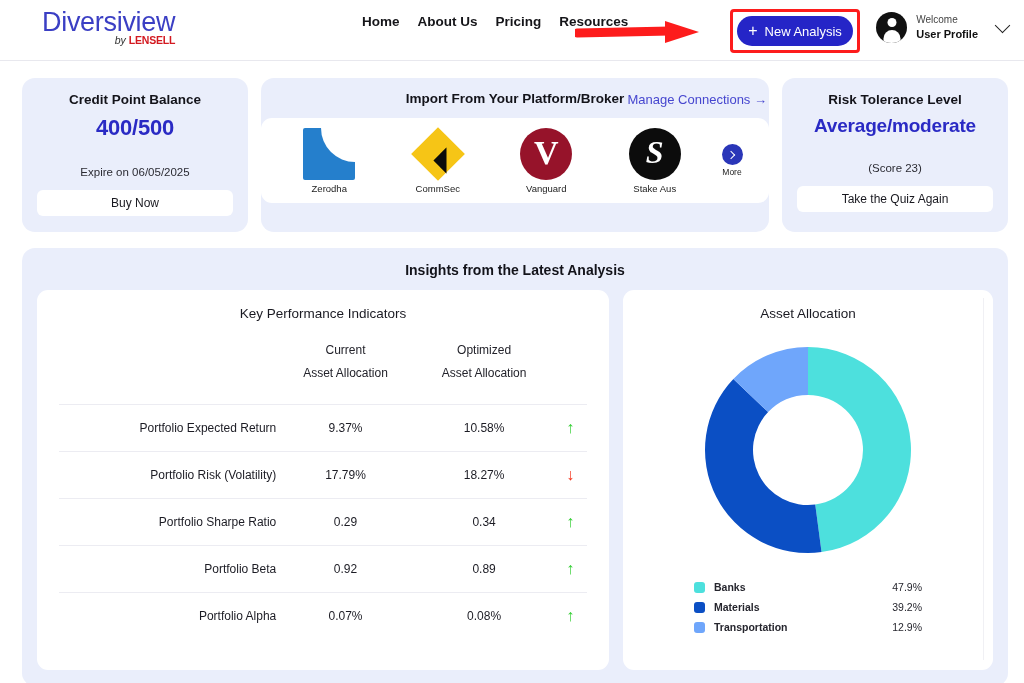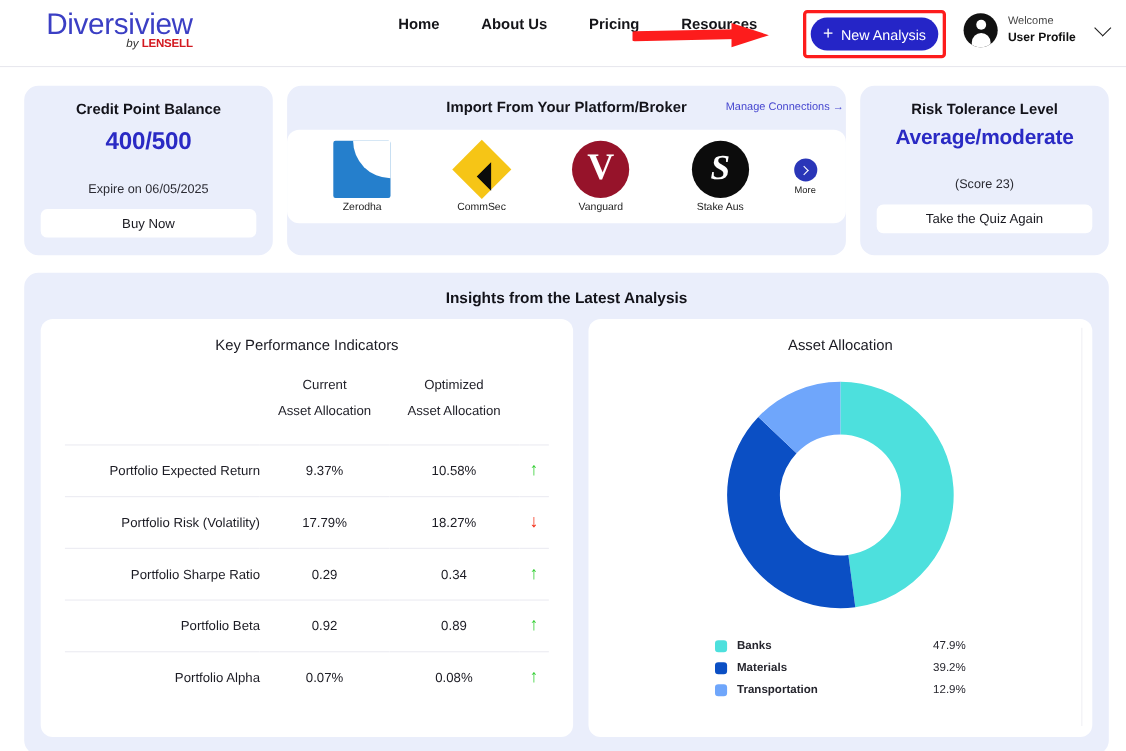--- a/index.html
+++ b/index.html
@@ -33,21 +33,21 @@
     text-align: right;
     margin-top: -2px;
     color: #222;
   }
   .brand-sub i { font-style: italic; font-weight: normal; color:#333; }
   .brand-sub b { font-weight: bold; color: #d31920; letter-spacing: -0.2px; }
 
   .nav {
     position: absolute;
     left: 362px; top: 0; height: 43px;
-    display: flex; align-items: center; gap: 38px;
+    display: flex; align-items: center; gap: 18px;
   }
   .nav a {
     font-size: 13.5px;
     font-weight: bold;
     color: #151519;
     text-decoration: none;
     white-space: nowrap;
   }
 
   
@@ -154,21 +154,21 @@
   .import-head {
     position: relative;
     text-align: center;
     height: 20px;
   }
   .import-title {
     font-size: 13.5px; font-weight: bold; color:#13131a;
   }
   .manage-link {
     position: absolute; right: 2px; top: 3px;
-    font-size: 10px; color:#4646cf; text-decoration:none;
+    font-size: 13px; color:#4646cf; text-decoration:none;
     white-space: nowrap;
     text-align: center;
   }
   .broker-strip {
     margin-top: 9px;
     background: #fff;
     border-radius: 11px;
     height: 85px;
     display: flex;
     align-items: center;
@@ -263,21 +263,21 @@
   }
   .insights-title {
     text-align:center; font-size:14px; font-weight:bold;
     color:#13131a; margin-bottom: 12px;
   }
   .panels { display: flex; gap: 14px; height: 380px; }
   .panel {
     background:#fff; border-radius: 11px;
     position: relative;
   }
-  .panel-kpi { width: 484px; flex:none; padding: 16px 22px 0; }
+  .panel-kpi { width: 572px; flex:none; padding: 16px 22px 0; }
   .panel-alloc { flex:1; padding: 16px 14px 0; }
   .panel-title {
     text-align:center; font-size:13.5px; color:#1a1a22; margin-bottom: 18px;
   }
 
   table.kpi { width:100%; border-collapse: collapse; }
   table.kpi th {
     font-weight: normal; font-size: 12px; color:#23232b;
     padding-bottom: 18px; line-height: 1.95;
     vertical-align: top;

